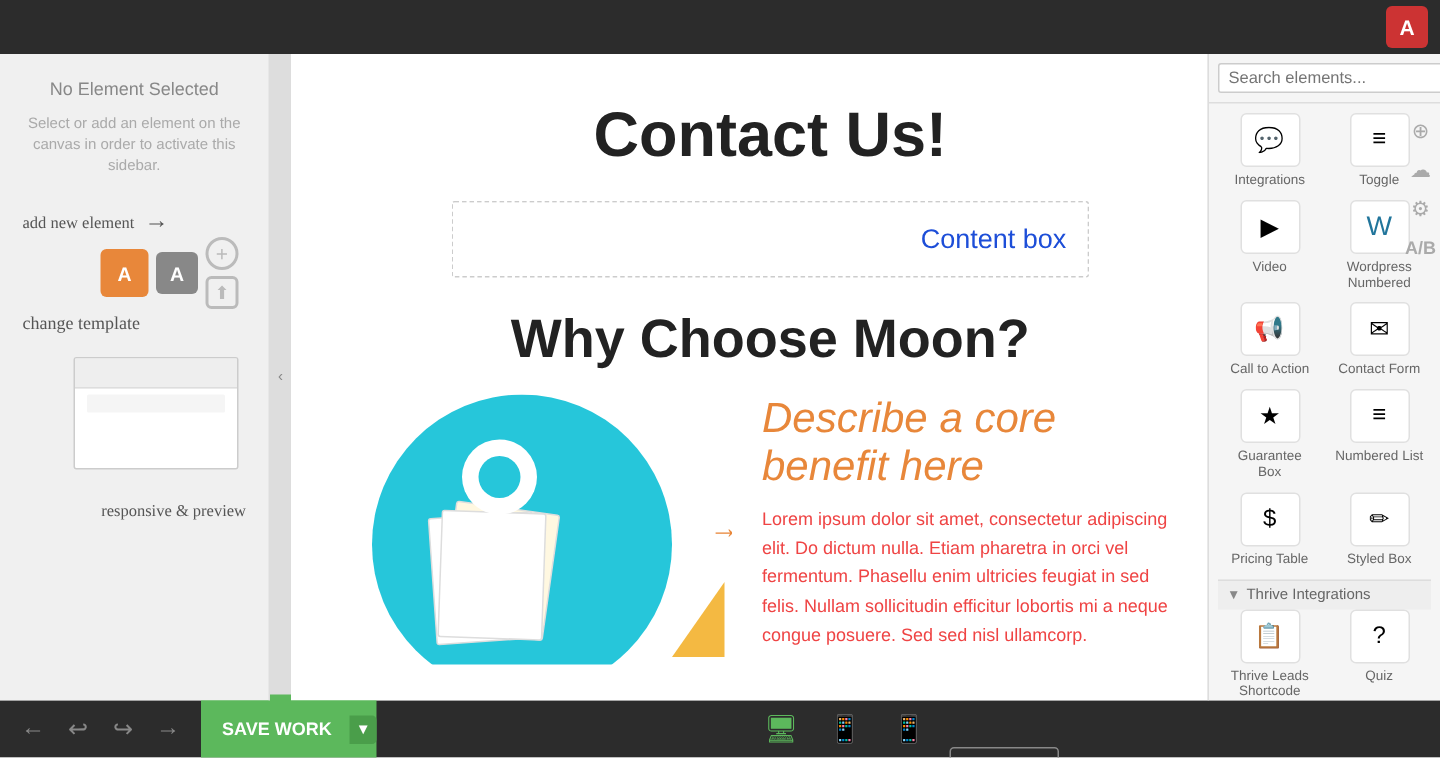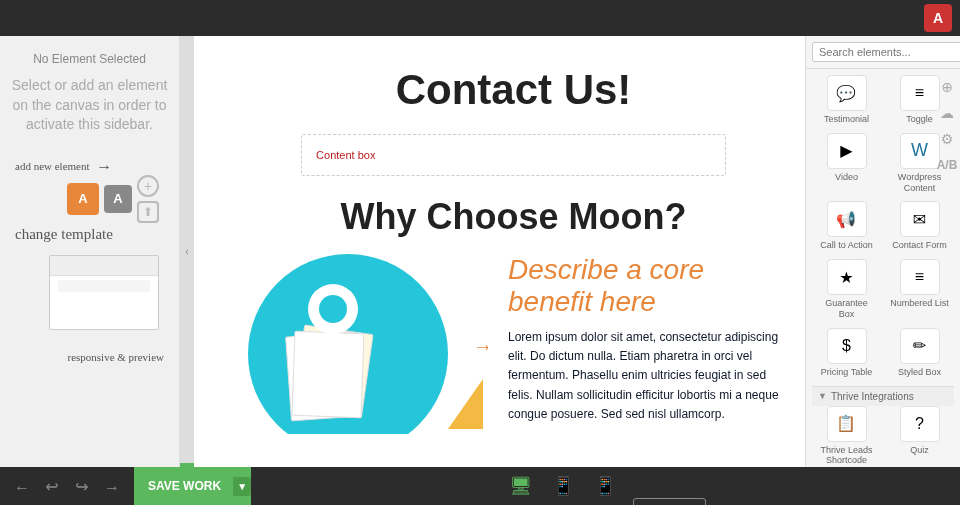--- a/index.html
+++ b/index.html
@@ -44,21 +44,21 @@
       position: relative;
       flex-shrink: 0;
     }
     .left-sidebar-title {
       font-size: 12px;
       color: #888;
       text-align: center;
       margin-bottom: 10px;
     }
     .left-sidebar-desc {
-      font-size: 14px;
+      font-size: 10px;
       color: #aaa;
       text-align: center;
       margin-bottom: 20px;
       line-height: 1.4;
     }
 
     
     .canvas {
       flex: 1;
       background: white;
@@ -80,23 +80,23 @@
       font-size: 42px;
       font-weight: bold;
       color: #222;
       text-align: center;
       margin-bottom: 20px;
     }
     .content-box {
       width: 80%;
       border: 1px dashed #ccc;
       padding: 14px;
-      text-align: left;
-      color: #b91c1c;
-      font-size: 11px;
+      text-align: right;
+      color: #1d4ed8;
+      font-size: 18px;
       margin-bottom: 20px;
       border-radius: 2px;
     }
     .why-title {
       font-size: 36px;
       font-weight: bold;
       color: #222;
       text-align: center;
       margin-bottom: 16px;
     }
@@ -127,21 +127,21 @@
     }
     .benefit-title {
       font-size: 28px;
       color: #e8873a;
       font-family: 'Comic Sans MS', cursive, sans-serif;
       margin-bottom: 10px;
       font-style: italic;
     }
     .benefit-text {
       font-size: 12px;
-      color: #0f172a;
+      color: #ef4444;
       line-height: 1.6;
     }
 
     
     .right-sidebar {
       width: 155px;
       background: #f5f5f5;
       border-left: 1px solid #ddd;
       display: flex;
       flex-direction: column;
@@ -366,21 +366,21 @@
         </div>
         <div style="width:28px;height:28px;background:#888;border-radius:4px;display:flex;align-items:center;justify-content:center;">
           <span style="color:white;font-weight:bold;font-size:13px;">A</span>
         </div>
         <div style="display:flex;flex-direction:column;gap:4px;">
           <div style="width:22px;height:22px;border:2px solid #bbb;border-radius:50%;display:flex;align-items:center;justify-content:center;color:#bbb;font-size:14px;cursor:pointer;">+</div>
           <div style="width:22px;height:22px;border:2px solid #bbb;border-radius:4px;display:flex;align-items:center;justify-content:center;color:#bbb;font-size:12px;cursor:pointer;">⬆</div>
         </div>
       </div>
 
-      <div style="position:absolute; top:70px; left:5px; font-family:'Comic Sans MS',cursive; font-size:15px; color:#555; line-height:1.3;">
+      <div style="position:absolute; top:70px; left:5px; font-family:'Comic Sans MS',cursive; font-size:12px; color:#555; line-height:1.3;">
         <span>change
 template</span>
       </div>
 
       <div style="position:absolute; top:100px; right:10px; width:110px; height:75px; border:1px solid #ccc; background:white; border-radius:2px;">
         <div style="height:20px;background:#eee;border-bottom:1px solid #ddd;"></div>
         <div style="height:12px;background:#f5f5f5;margin:4px 8px;border-radius:1px;"></div>
       </div>
 
       <div style="position:absolute; bottom:10px; right:5px; font-family:'Comic Sans MS',cursive; font-size:11px; color:#555; text-align:center; line-height:1.3;">
@@ -436,36 +436,36 @@
       <div style="width:22px;height:22px;display:flex;align-items:center;justify-content:center;color:#aaa;font-size:14px;cursor:pointer;">⊕</div>
       <div style="width:22px;height:22px;display:flex;align-items:center;justify-content:center;color:#aaa;font-size:14px;cursor:pointer;">☁</div>
       <div style="width:22px;height:22px;display:flex;align-items:center;justify-content:center;color:#aaa;font-size:14px;cursor:pointer;">⚙</div>
       <div style="width:22px;height:22px;display:flex;align-items:center;justify-content:center;color:#aaa;font-size:12px;cursor:pointer;font-weight:bold;">A/B</div>
     </div>
     <div class="right-sidebar-icons">
 
       <div class="icon-row">
         <div class="element-card">
           <div class="element-icon">💬</div>
-          <div class="element-label">Testimonial</div>
+          <div class="element-label">Integrations</div>
         </div>
         <div class="element-card">
           <div class="element-icon">≡</div>
           <div class="element-label">Toggle</div>
         </div>
       </div>
 
       <div class="icon-row">
         <div class="element-card">
           <div class="element-icon">▶</div>
           <div class="element-label">Video</div>
         </div>
         <div class="element-card">
           <div class="element-icon" style="font-size:18px;color:#21759b;">W</div>
-          <div class="element-label">Wordpress Content</div>
+          <div class="element-label">Wordpress Numbered</div>
         </div>
       </div>
 
       <div class="icon-row">
         <div class="element-card">
           <div class="element-icon">📢</div>
           <div class="element-label">Call to Action</div>
         </div>
         <div class="element-card">
           <div class="element-icon">✉</div>

